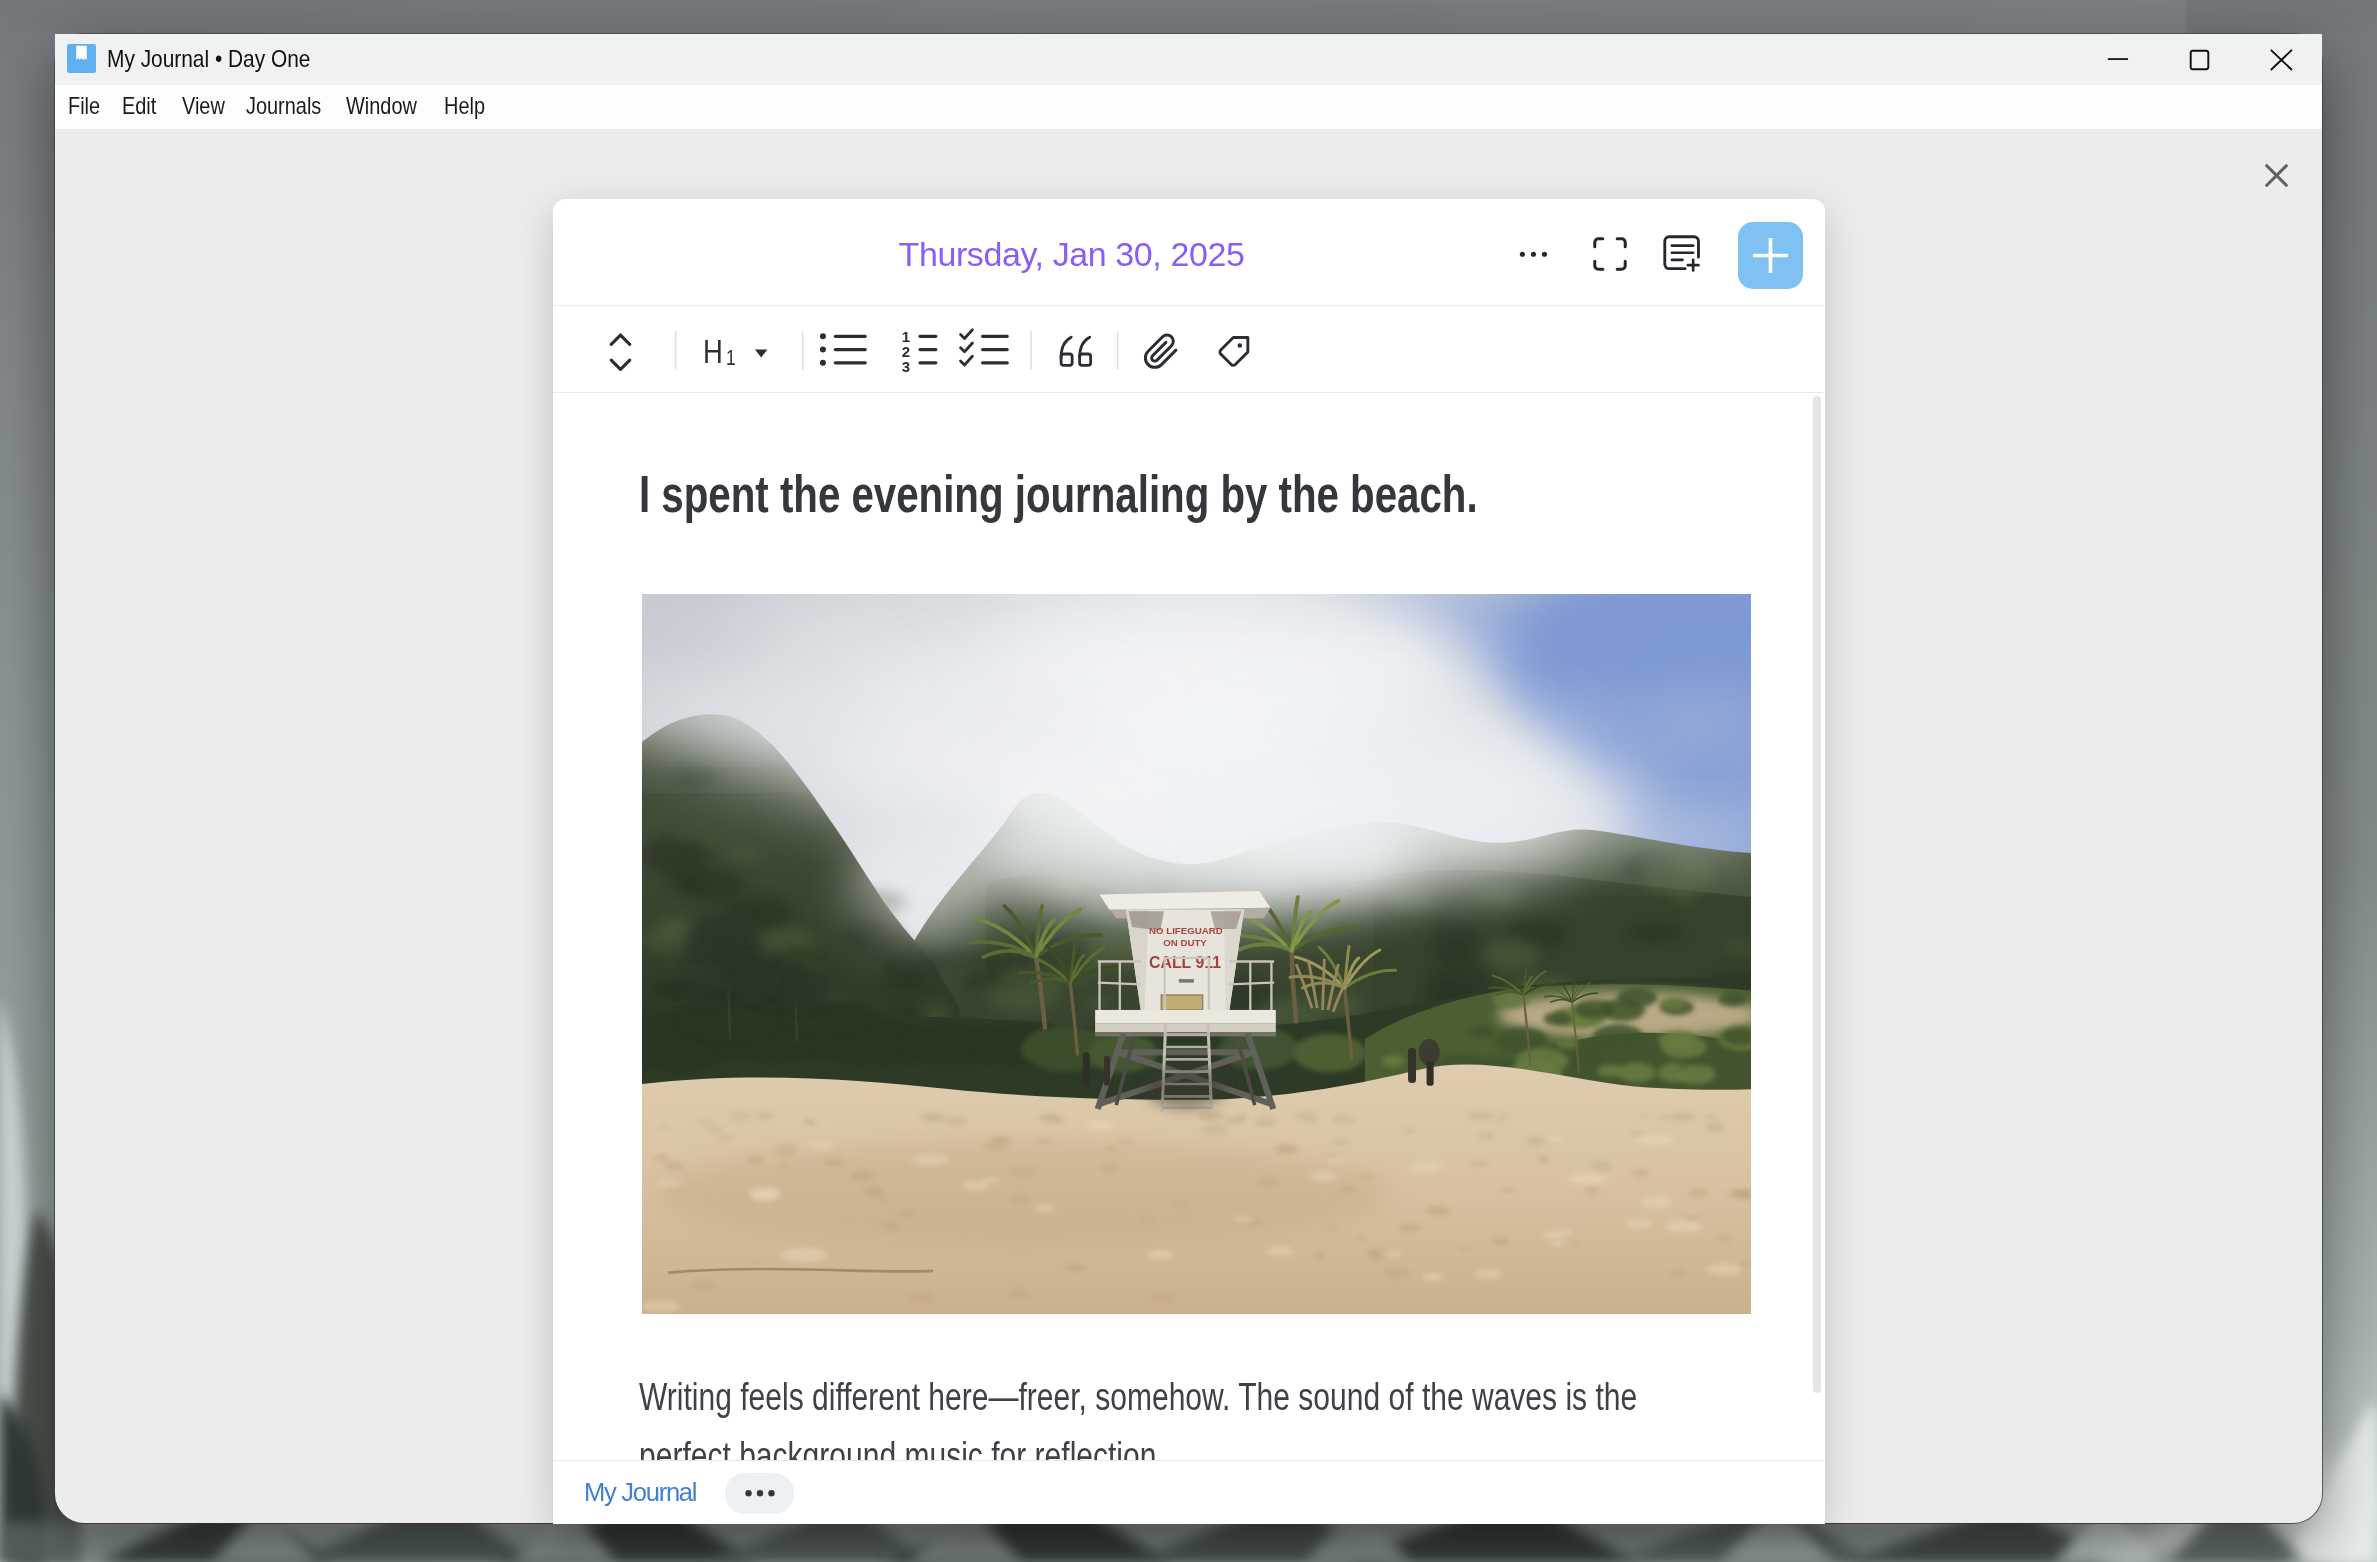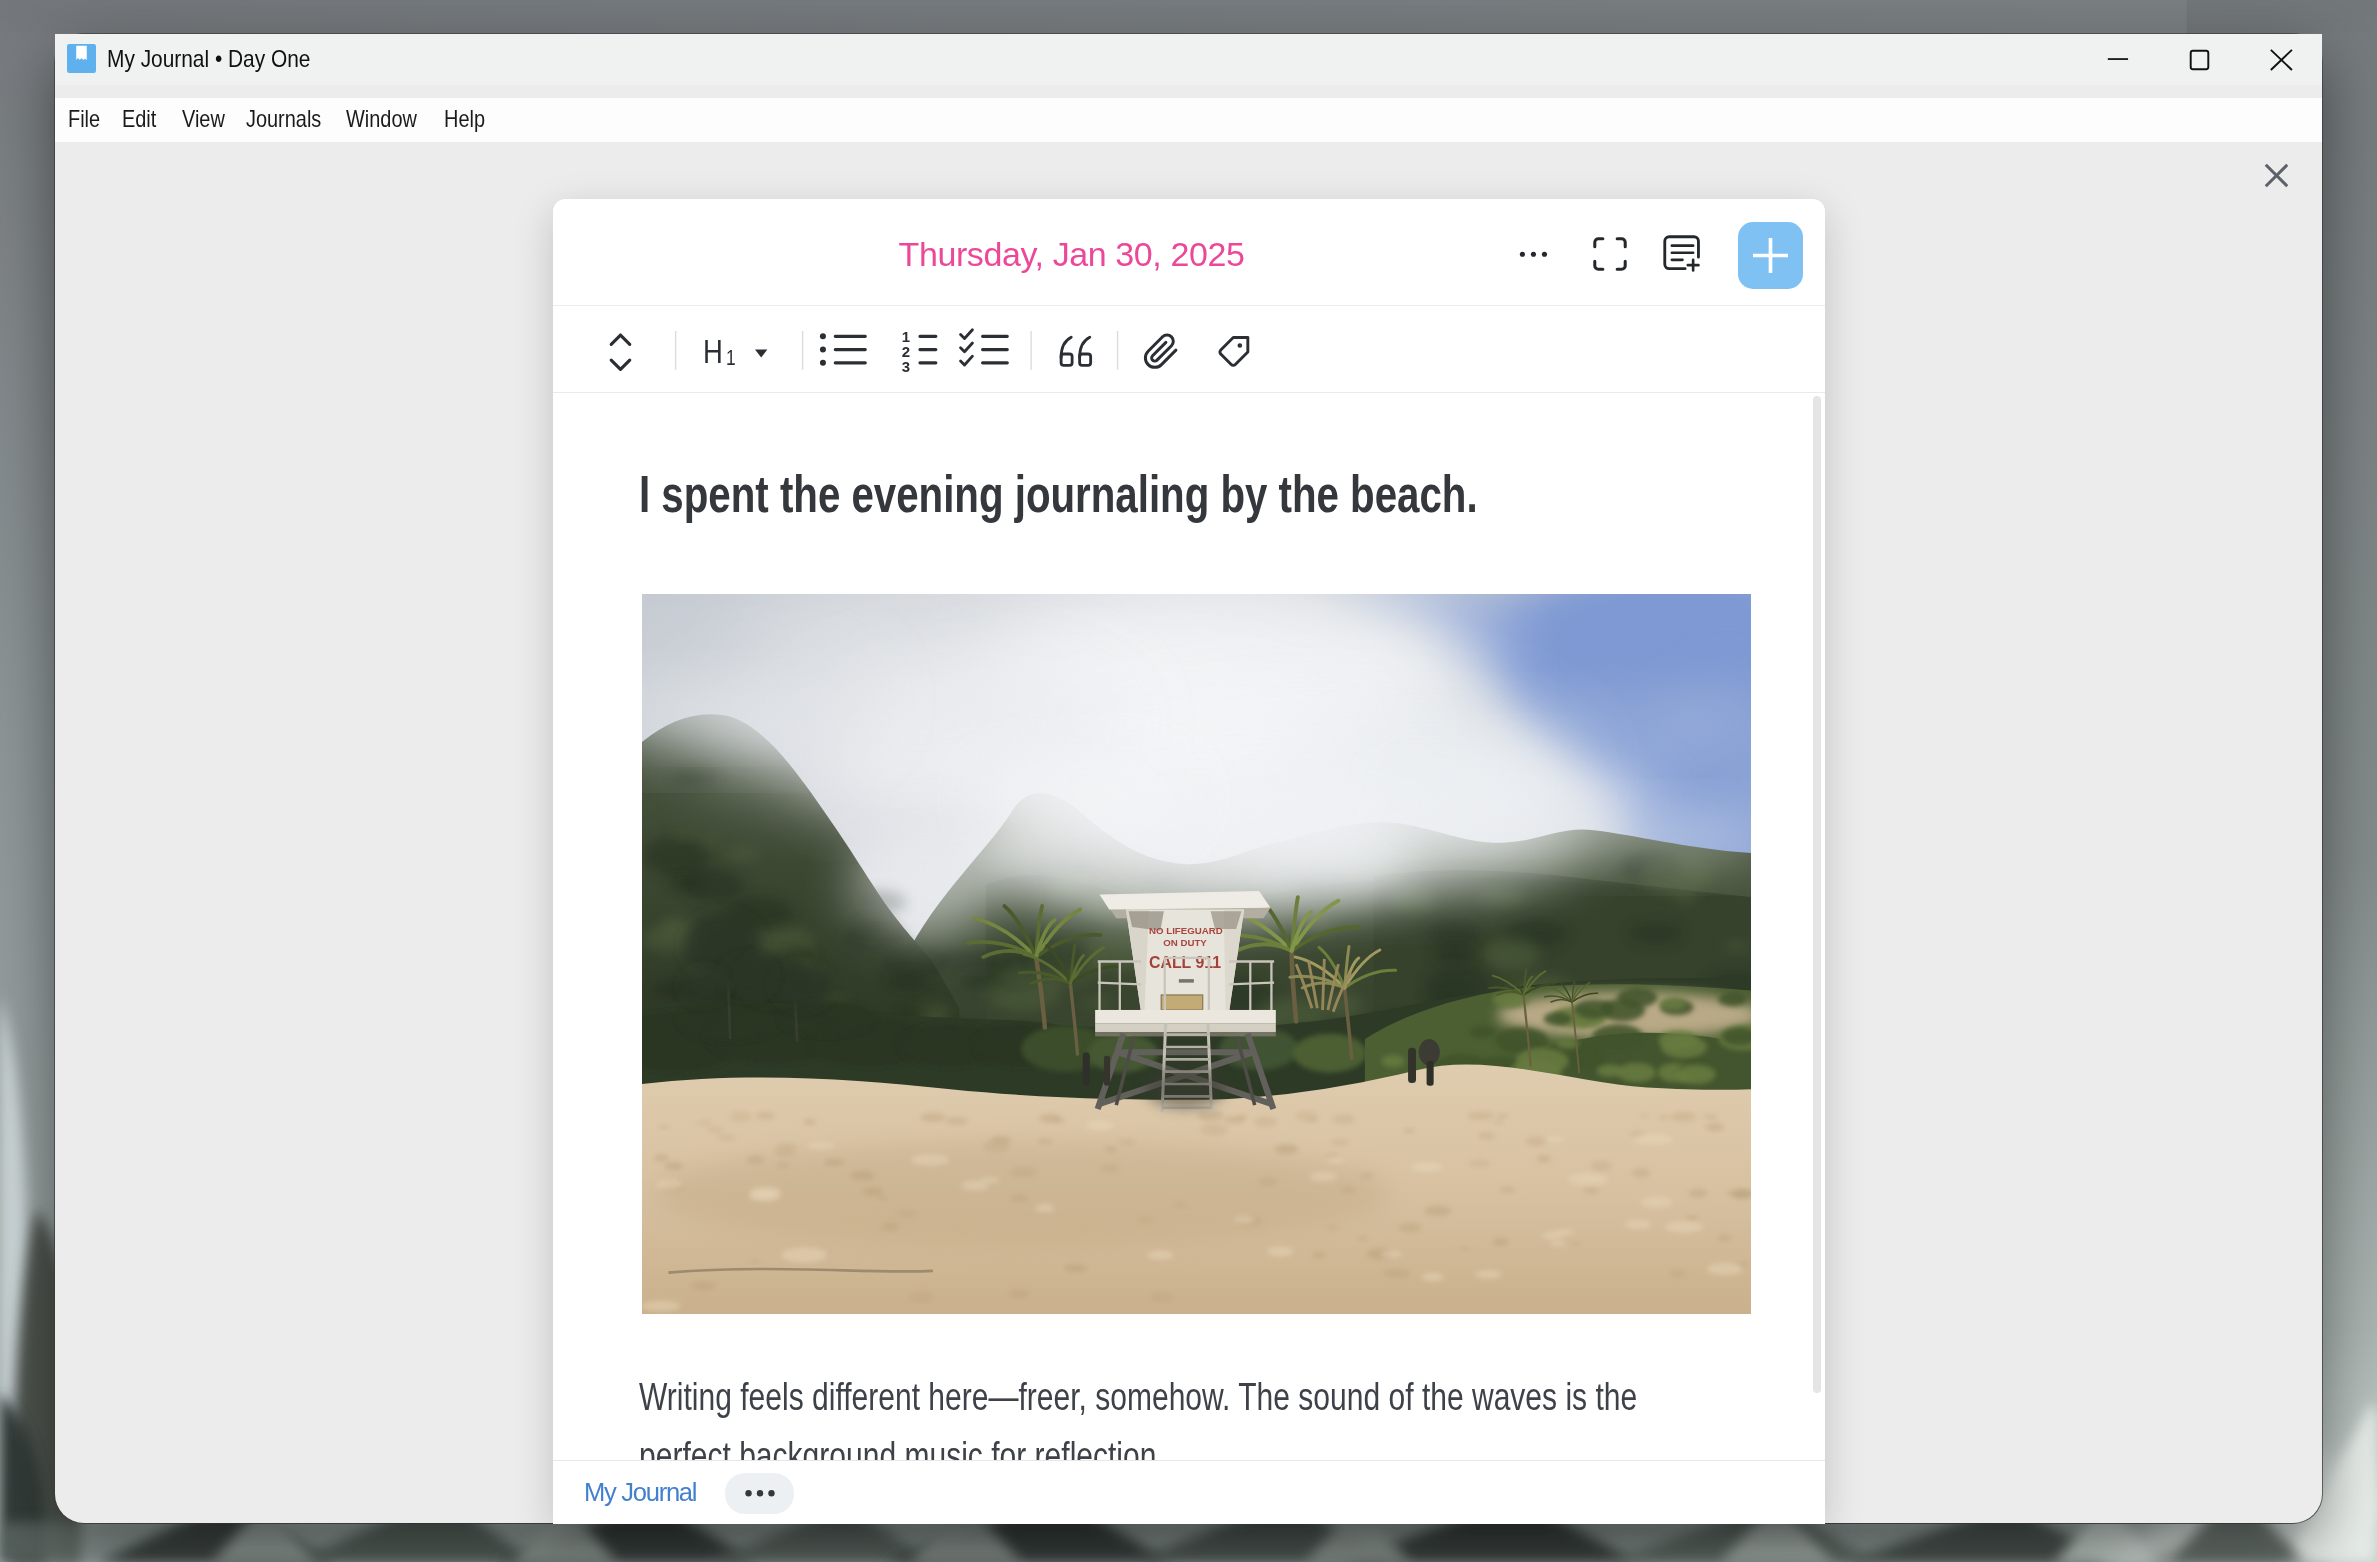--- a/index.html
+++ b/index.html
@@ -6,28 +6,28 @@
   html,body { width:2377px; height:1563px; overflow:hidden; }
   body { font-family:"Liberation Sans", sans-serif; background:#75797c; position:relative; }
   .abs { position:absolute; }
   #wall { left:0; top:0; width:2377px; height:1563px; }
   #win { left:55px; top:34px; width:2267px; height:1489px; background:#ececec;
          box-shadow:0 22px 62px rgba(0,0,0,.45), 0 0 0 0.9px rgba(70,75,78,.8);border-radius:29px; }
   #titlebar { left:0; top:0; width:100%; height:51px; background:#f0f1f1; }
   #appicon { left:12.3px; top:9.7px; width:29px; height:29px; }
   #apptitle { left:52px; top:0; height:51px; line-height:49px; font-size:24px; color:#101010; transform:scaleX(0.87); transform-origin:left center; }
   .wctl { top:0; width:81px; height:51px; }
-  #menubar { left:0; top:64px; width:100%; height:44px; background:#fdfdfd; }
+  #menubar { left:0; top:51px; width:100%; height:44px; background:#fdfdfd; }
   .mi { top:0; height:44px; line-height:42px; font-size:24px; color:#1b1b1b; transform:scaleX(0.83); transform-origin:left center; }
   #grayx { left:2209px; top:129px; width:25px; height:25px; }
   #card { left:498px; top:165px; width:1272px; height:1325px; background:#ffffff;
           border-radius:12.3px 12.3px 0 0; box-shadow:0 12.3px 40px rgba(0,0,0,.18); }
   #chead { left:0; top:0; width:1272px; height:107px; border-bottom:0.9px solid #ececec; }
   #cdate { left:0; top:1.8px; width:1037px; height:107px; line-height:107px; text-align:center;
-           font-size:34px; color:#ec4899; letter-spacing:-0.4px; }
+           font-size:34px; color:#8b5cf6; letter-spacing:-0.4px; }
   #dots3 { left:964px; top:50px; }
   #btnfs { left:1040px; top:38px; }
   #btnnote { left:1110px; top:36px; }
   #btnplus { left:1185px; top:23px; width:65px; height:67px; border-radius:15px; background:#7fc1f2; }
   #toolbar { left:0; top:108px; width:1272px; height:86px; border-bottom:0.9px solid #eaeaea; }
   #etitle { left:86px; top:269px; font-size:52px; line-height:52px; font-weight:bold; color:#34373c; transform:scaleX(0.774); transform-origin:left top; white-space:nowrap; }
   #photo { left:89px; top:395px; width:1109px; height:720px; }
   #epara { left:86px; top:1168px; font-size:39px; line-height:59px; color:#3e4248; transform:scaleX(0.77); transform-origin:left top; white-space:nowrap; }
   #scrollbar { left:1260px; top:197px; width:8px; height:997px; border-radius:4.4px; background:#e5e5e5; }
   #cfoot { left:0; top:1261px; width:1272px; height:63px; background:#ffffff; border-top:0.9px solid #e7e7e7; }

